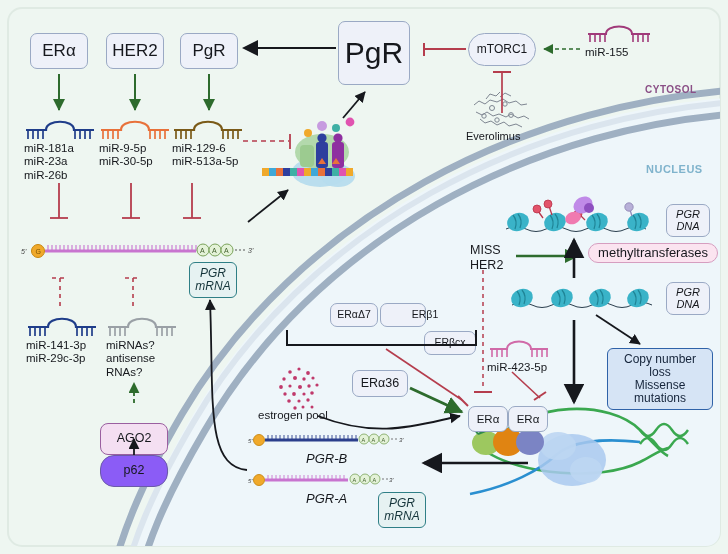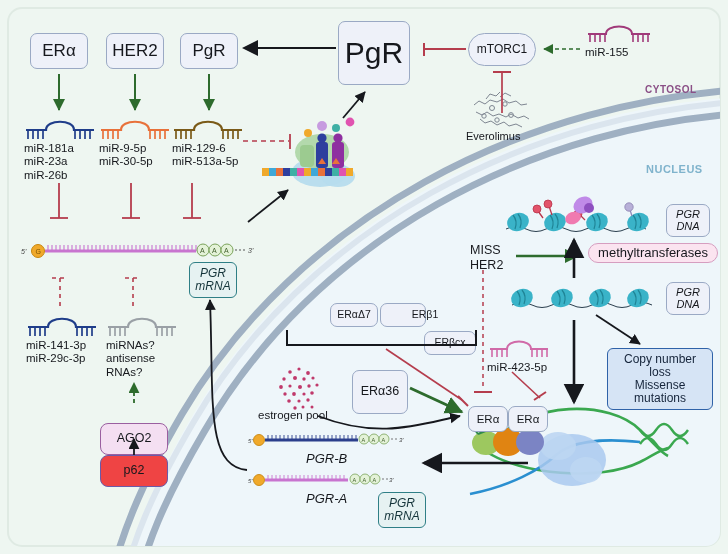--- a/index.html
+++ b/index.html
@@ -19,21 +19,21 @@
     background:#eef1f9;border:1.4px solid #9aa9c4;border-radius:7px;
   }
   .bx-teal{
     background:#e6f2f2;border:1.4px solid #2f7f86;border-radius:6px;
     font-style:italic;color:#14343a;
   }
   .bx-pink{
     background:#fbe4f0;border:1.4px solid #d69ec0;border-radius:14px;
   }
   .bx-lav{
-    background:#ef4444;border:1.4px solid #6b5aa8;border-radius:8px;
+    background:#8b5cf6;border:1.4px solid #6b5aa8;border-radius:14px;
   }
   .bx-violet{
     background:#f4dff2;border:1.4px solid #9a5fa0;border-radius:8px;margin-top:20px;
   }
   .bx-blue{
     background:#d6e4f5;border:1.4px solid #2f62a8;border-radius:6px;
     color:#15243a;
   }
   .lbl{position:absolute;color:#16181d;white-space:pre;line-height:1.16;}
   .lbl-it{font-style:italic;}
@@ -295,21 +295,21 @@
     <g fill="#e8713a">
       <polygon points="318,164 326,164 322,158"></polygon>
       <polygon points="332,164 340,164 336,158"></polygon>
     </g>
   </svg>
 
   <div class="node bx" style="left:330px;top:303px;width:48px;height:24px;font-size:10.5px;">ERαΔ7</div>
   <div class="node bx" style="left:380px;top:303px;width:42px;height:24px;font-size:10.5px;padding-left:44px;">ERβ1</div>
   <div class="node bx" style="left:424px;top:303px;width:52px;height:24px;font-size:10.5px;margin-top:28px;">ERβcx</div>
 
-  <div class="node bx" style="left:352px;top:370px;width:56px;height:44px;font-size:12.5px;">ERα36</div>
+  <div class="node bx" style="left:352px;top:370px;width:56px;height:27px;font-size:12.5px;">ERα36</div>
 
   <svg class="ov" style="left:0;top:0;">
     <g fill="#c0396b">
       <circle cx="290" cy="372" r="1.8"></circle>
         <circle cx="299" cy="369" r="1.6"></circle>
       <circle cx="308" cy="373" r="1.9"></circle>
         <circle cx="284" cy="379" r="1.7"></circle>
       <circle cx="295" cy="378" r="2"></circle>
         <circle cx="304" cy="379" r="1.7"></circle>
       <circle cx="313" cy="378" r="1.6"></circle>

